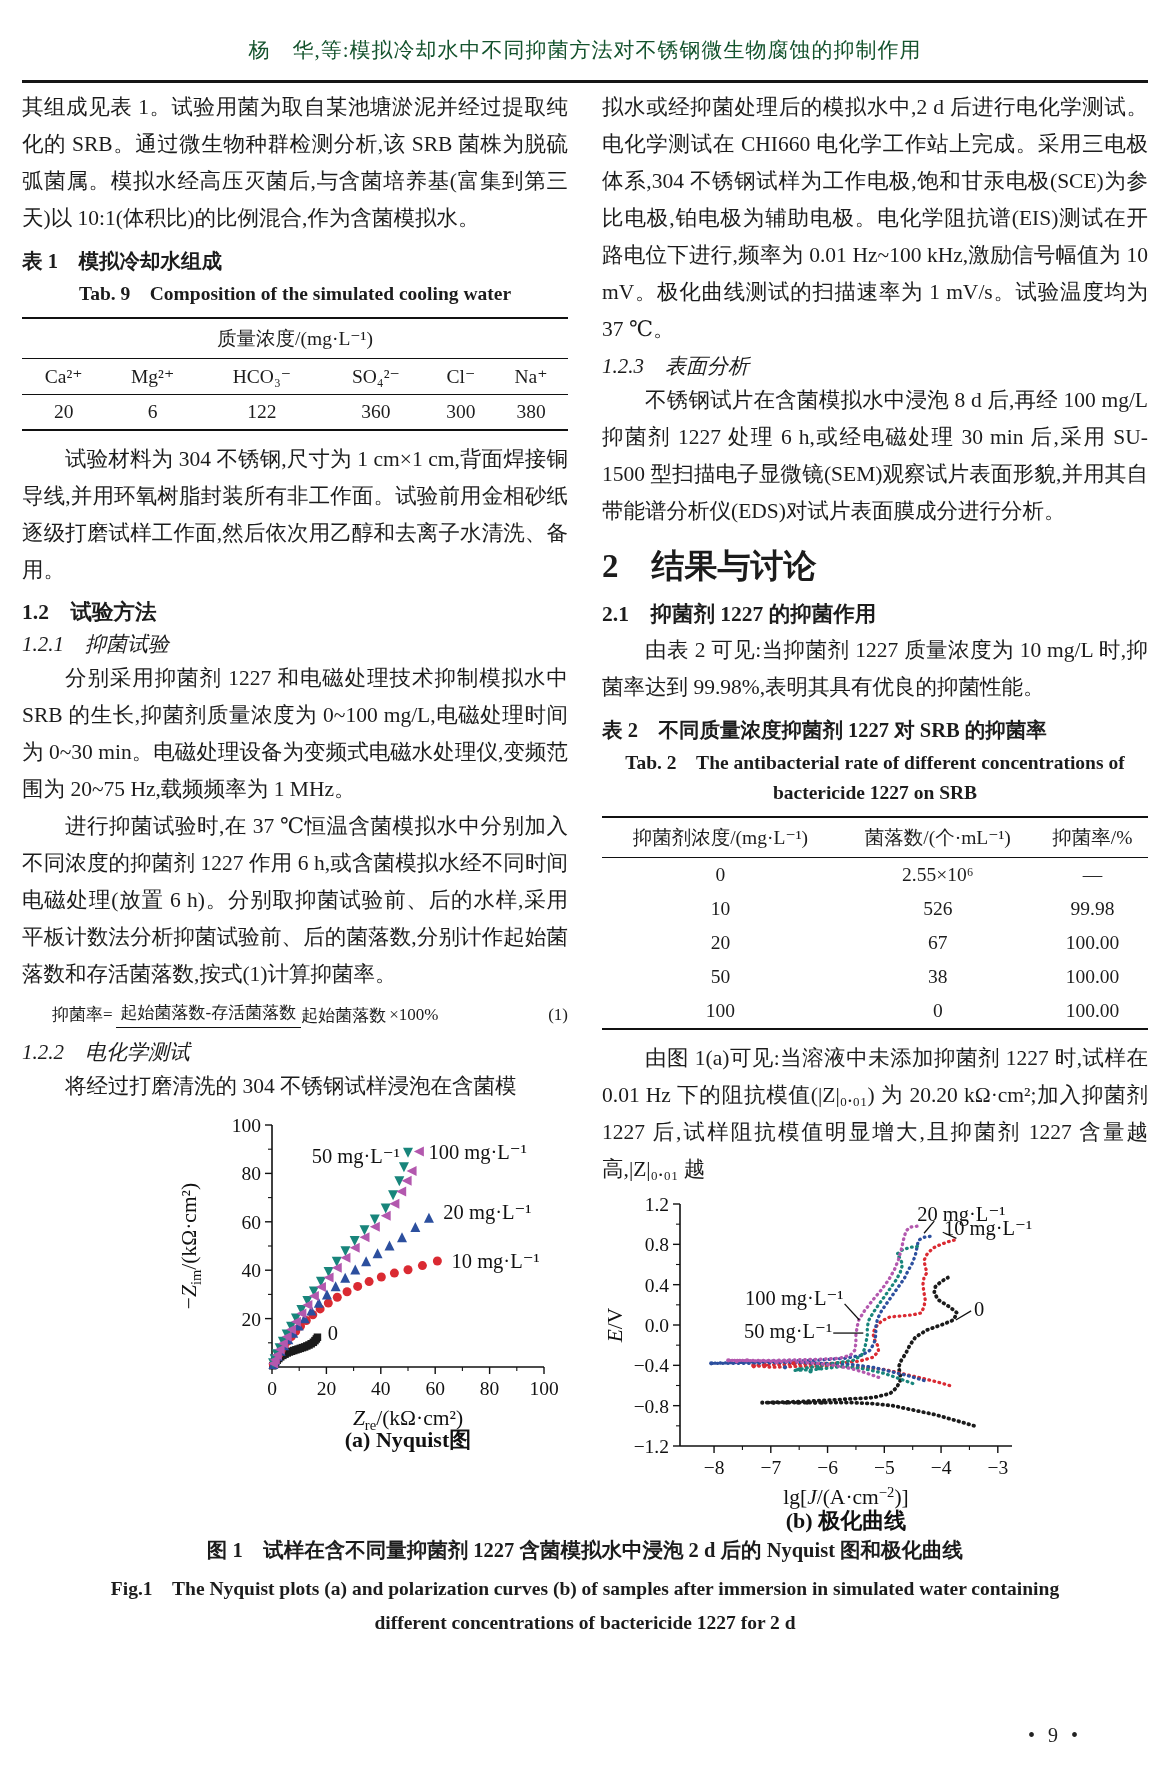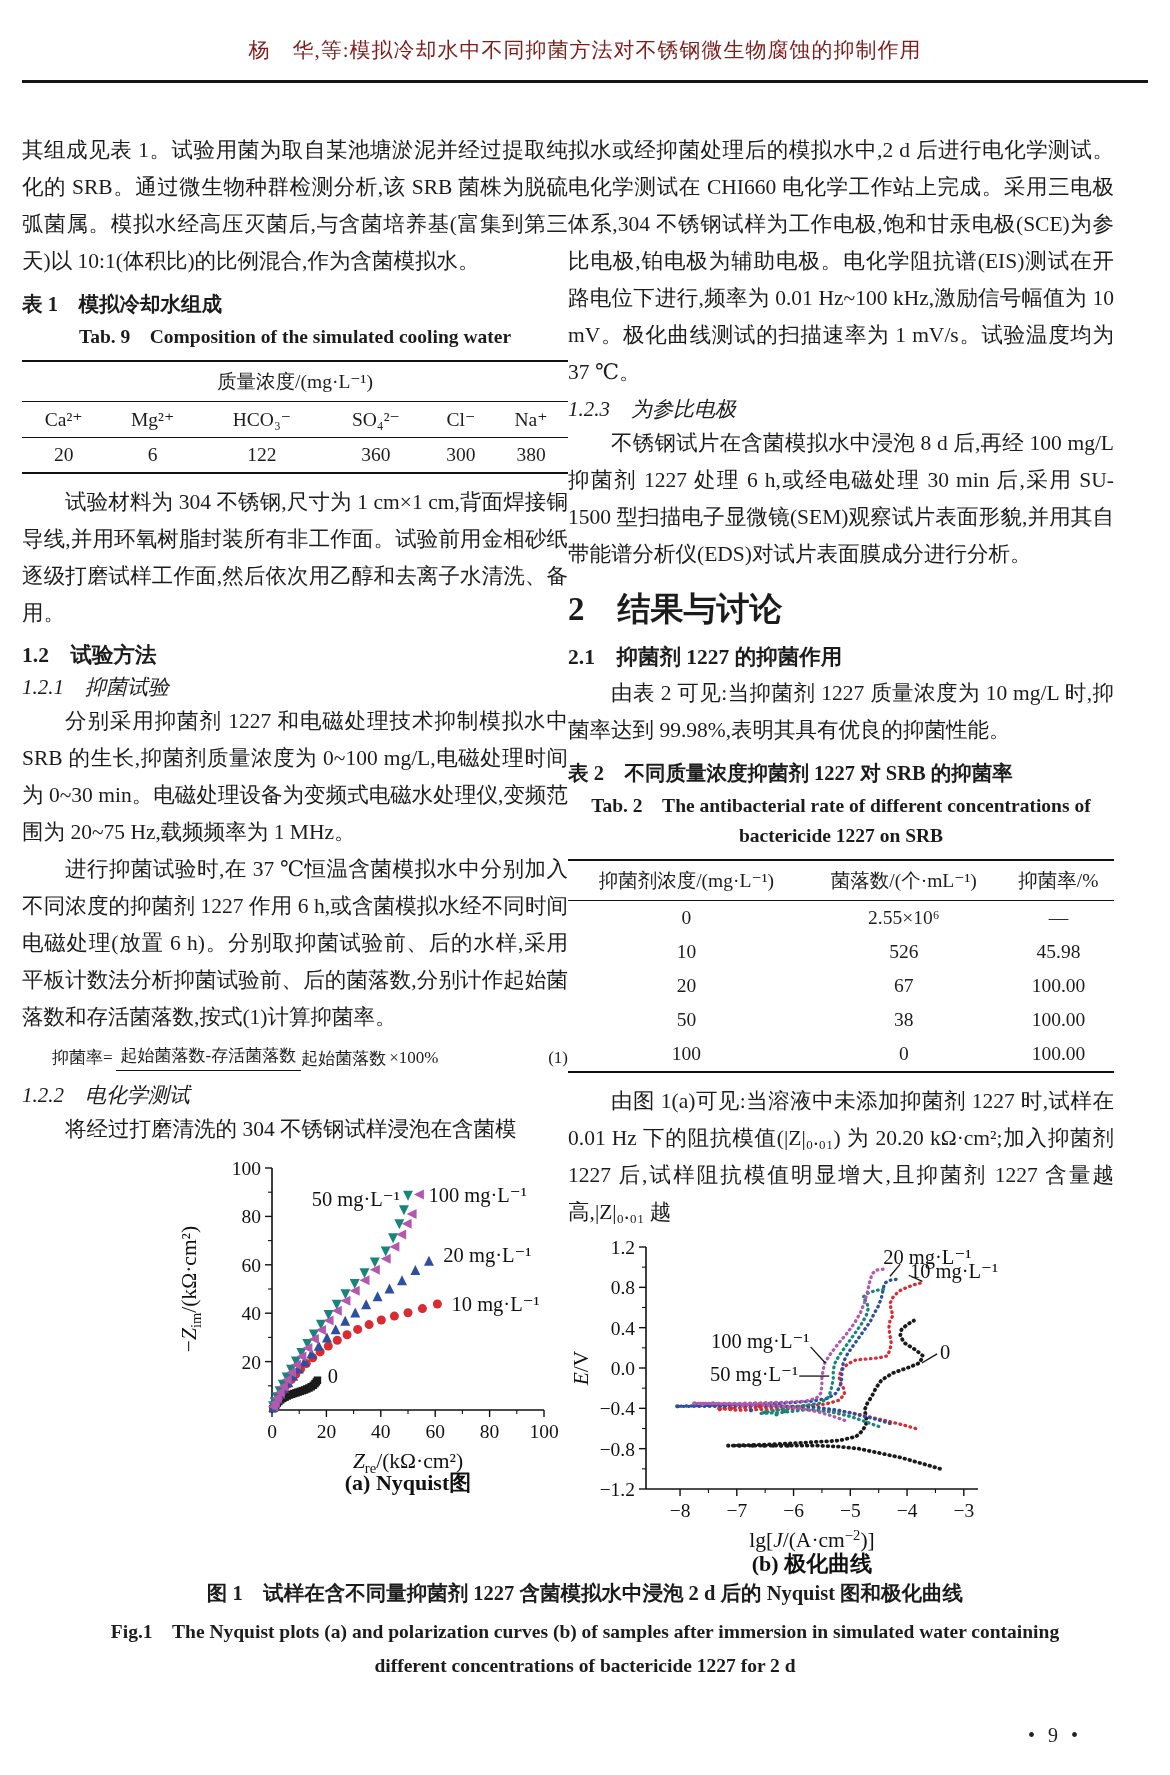--- a/index.html
+++ b/index.html
@@ -11,31 +11,31 @@
     color:#1c1c1c;
     font-family:"Liberation Serif","DejaVu Serif",serif;
     overflow:hidden;
     box-sizing:border-box;
   }
   .header{padding-top:36px;}
   .header-title{
     text-align:center;
     font-size:21px;
     letter-spacing:1px;
-    color:#7f1d1d;
+    color:#14532d;
   }
   .header-rule{
     margin:16px 22px 0 22px;
     border:none;
     border-top:3.5px solid #151515;
   }
   .columns{
     display:flex;
+    gap:34px;
     padding:6px 22px 0 22px;
-    margin-top:43px;
   }
   .col{width:546px;box-sizing:border-box;}
   p.body{
     font-size:21.5px;
     line-height:37px;
     text-align:justify;
     text-indent:2em;
     margin:0;
   }
   p.body.noindent{text-indent:0;}
@@ -305,21 +305,21 @@
           <text x="283.52" y="156.51999999999998" text-anchor="start" font-size="20.5" font-family="&quot;Liberation Serif&quot;,&quot;DejaVu Serif&quot;,serif" fill="#111">10 mg·L⁻¹</text>
           <text x="159.76" y="229.12" text-anchor="start" font-size="20.5" font-family="&quot;Liberation Serif&quot;,&quot;DejaVu Serif&quot;,serif" fill="#111">0</text>
           <text x="240" y="314" text-anchor="middle" font-size="21.5" font-family="&quot;Liberation Serif&quot;,&quot;DejaVu Serif&quot;,serif" fill="#111"><tspan dy="0" font-size="21.5" font-style="italic">Z</tspan><tspan dy="5" font-size="14.620000000000001">re</tspan><tspan dy="-5" font-size="21.5">/(kΩ·cm²)</tspan></text>
           <text x="28" y="135" text-anchor="middle" font-size="21.5" font-family="&quot;Liberation Serif&quot;,&quot;DejaVu Serif&quot;,serif" fill="#111" transform="rotate(-90 28 135)"><tspan dy="0" font-size="21.5">−</tspan><tspan dy="0" font-size="21.5" font-style="italic">Z</tspan><tspan dy="5" font-size="14.620000000000001">im</tspan><tspan dy="-5" font-size="21.5">/(kΩ·cm²)</tspan></text>
           <text x="240" y="336" text-anchor="middle" font-size="22" font-weight="bold" font-family="&quot;Liberation Serif&quot;,&quot;DejaVu Serif&quot;,serif" fill="#111">(a) Nyquist图</text>
         </svg>
     </div>
 
     <div class="col">
       <p class="body noindent">拟水或经抑菌处理后的模拟水中,2 d 后进行电化学测试。电化学测试在 CHI660 电化学工作站上完成。采用三电极体系,304 不锈钢试样为工作电极,饱和甘汞电极(SCE)为参比电极,铂电极为辅助电极。电化学阻抗谱(EIS)测试在开路电位下进行,频率为 0.01 Hz~100 kHz,激励信号幅值为 10 mV。极化曲线测试的扫描速率为 1 mV/s。试验温度均为 37 ℃。</p>
-      <div class="h-subsub">1.2.3　为参比电极</div>
+      <div class="h-subsub">1.2.3　表面分析</div>
       <p class="body">不锈钢试片在含菌模拟水中浸泡 8 d 后,再经 100 mg/L 抑菌剂 1227 处理 6 h,或经电磁处理 30 min 后,采用 SU-1500 型扫描电子显微镜(SEM)观察试片表面形貌,并用其自带能谱分析仪(EDS)对试片表面膜成分进行分析。</p>
       <div class="h-section">2　结果与讨论</div>
       <div class="h-sub">2.1　抑菌剂 1227 的抑菌作用</div>
       <p class="body">由表 2 可见:当抑菌剂 1227 质量浓度为 10 mg/L 时,抑菌率达到 99.98%,表明其具有优良的抑菌性能。</p>
 
       <div class="tbl-cap-zh">表 2　不同质量浓度抑菌剂 1227 对 SRB 的抑菌率</div>
       <div class="tbl-cap-en">Tab. 2　The antibacterial rate of different concentrations of bactericide 1227 on SRB</div>
 
       <table class="paper">
         <tbody>
@@ -329,21 +329,21 @@
             <th>抑菌率/%</th>
           </tr>
           <tr>
             <td>0</td>
             <td>2.55×10⁶</td>
             <td>—</td>
           </tr>
           <tr>
             <td>10</td>
             <td>526</td>
-            <td>45.98</td>
+            <td>99.98</td>
           </tr>
           <tr>
             <td>20</td>
             <td>67</td>
             <td>100.00</td>
           </tr>
           <tr>
             <td>50</td>
             <td>38</td>
             <td>100.00</td>

